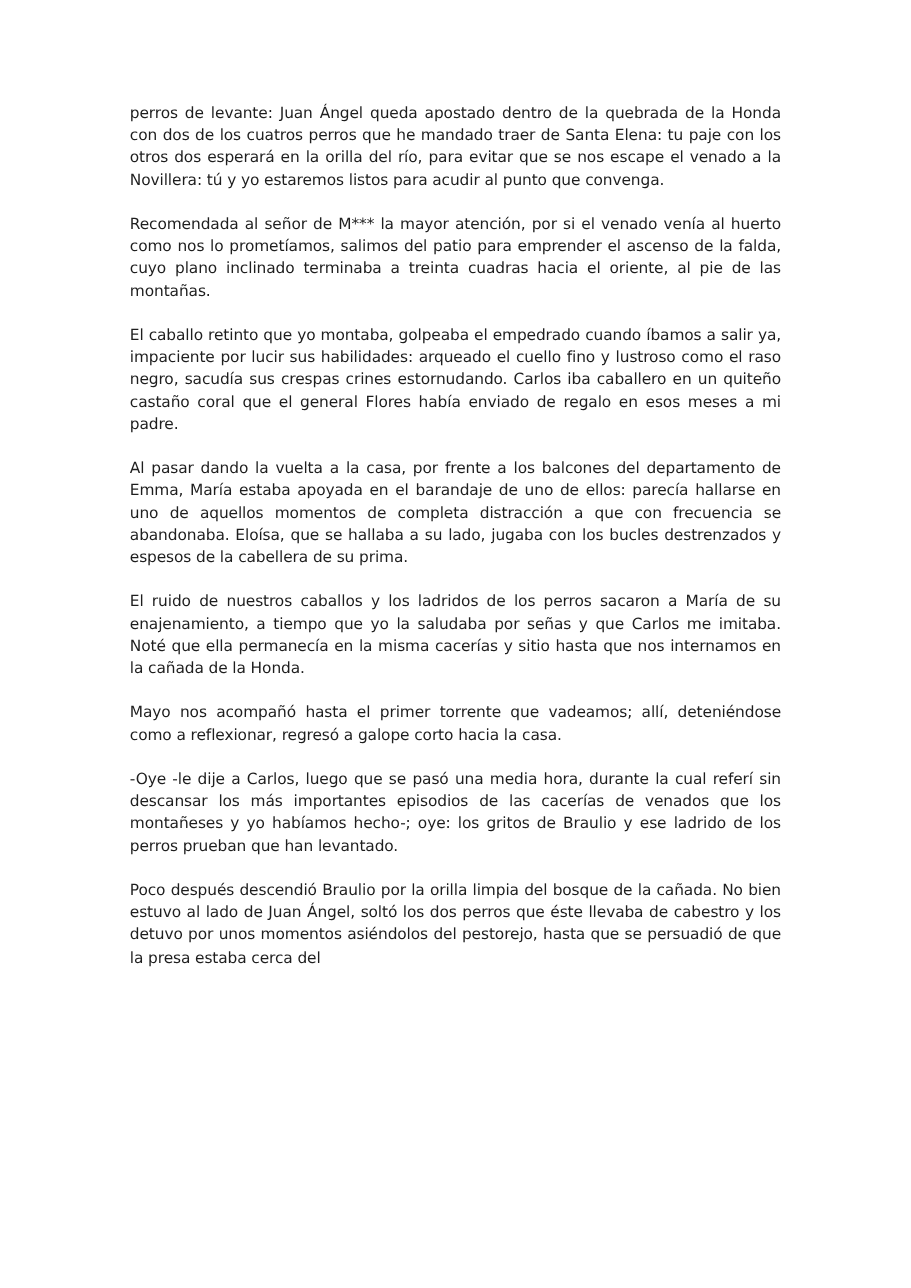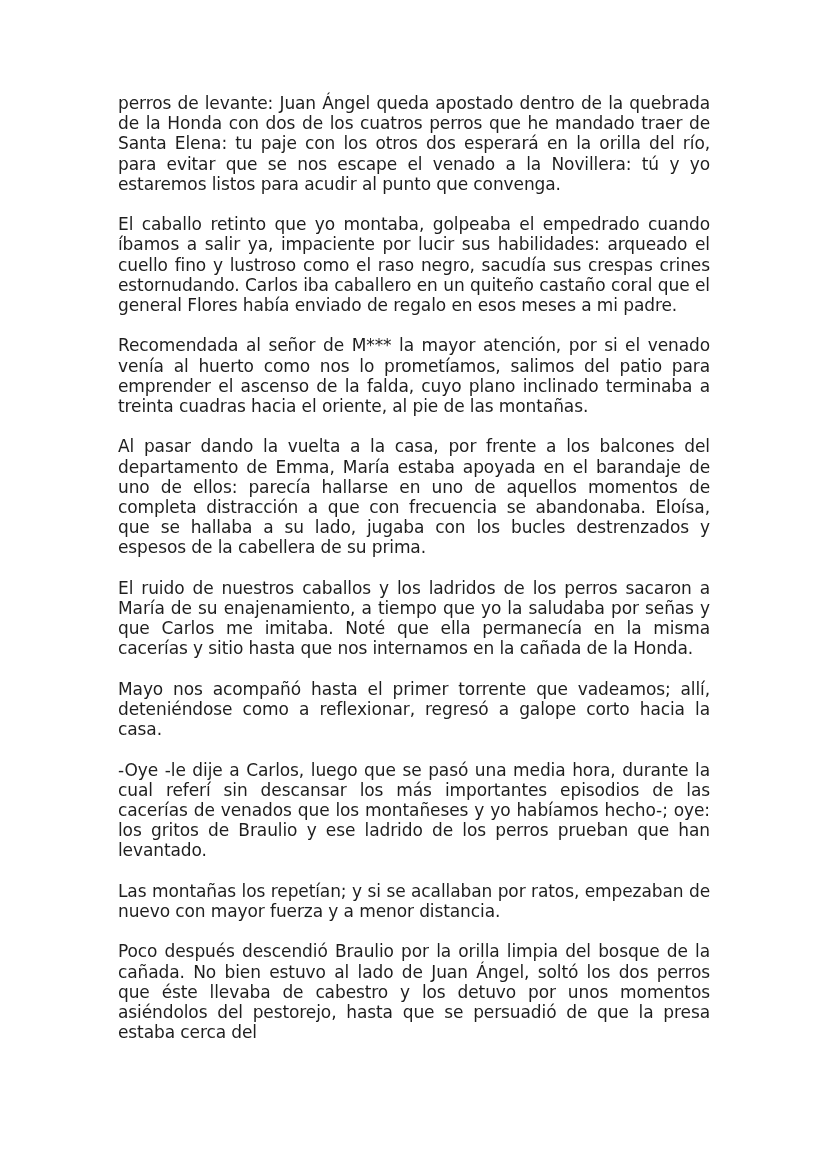--- a/index.html
+++ b/index.html
@@ -13,37 +13,36 @@
       position: relative;
       overflow: hidden;
     }
     .page {
       position: absolute;
       left: 118px;
       top: 93px;
       width: 592px;
       color: #1e1e1e;
       font-family: "DejaVu Sans", "Liberation Sans", sans-serif;
-      font-size: 17px;
+      font-size: 14px;
       line-height: 20.2px;
       letter-spacing: -0.1px;
     }
     .para {
       margin: 0 0 20.2px 0;
       text-align: justify;
       text-justify: inter-word;
       hyphens: none;
     }
   </style>
 </head>
 <body>
 
 <div class="page">
   <p class="para">perros de levante: Juan Ángel queda apostado dentro de la quebrada de la Honda con dos de los cuatros perros que he mandado traer de Santa Elena: tu paje con los otros dos esperará en la orilla del río, para evitar que se nos escape el venado a la Novillera: tú y yo estaremos listos para acudir al punto que convenga.</p>
+  <p class="para">Recomendada al señor de M*** la mayor atención, por si el venado venía al huerto como nos lo prometíamos, salimos del patio para emprender el ascenso de la falda, cuyo plano inclinado terminaba a treinta cuadras hacia el oriente, al pie de las montañas.</p>
   <p class="para">El caballo retinto que yo montaba, golpeaba el empedrado cuando íbamos a salir ya, impaciente por lucir sus habilidades: arqueado el cuello fino y lustroso como el raso negro, sacudía sus crespas crines estornudando. Carlos iba caballero en un quiteño castaño coral que el general Flores había enviado de regalo en esos meses a mi padre.</p>
-  <p class="para">Recomendada al señor de M*** la mayor atención, por si el venado venía al huerto como nos lo prometíamos, salimos del patio para emprender el ascenso de la falda, cuyo plano inclinado terminaba a treinta cuadras hacia el oriente, al pie de las montañas.</p>
   <p class="para">Al pasar dando la vuelta a la casa, por frente a los balcones del departamento de Emma, María estaba apoyada en el barandaje de uno de ellos: parecía hallarse en uno de aquellos momentos de completa distracción a que con frecuencia se abandonaba. Eloísa, que se hallaba a su lado, jugaba con los bucles destrenzados y espesos de la cabellera de su prima.</p>
   <p class="para">El ruido de nuestros caballos y los ladridos de los perros sacaron a María de su enajenamiento, a tiempo que yo la saludaba por señas y que Carlos me imitaba. Noté que ella permanecía en la misma cacerías y sitio hasta que nos internamos en la cañada de la Honda.</p>
   <p class="para">Mayo nos acompañó hasta el primer torrente que vadeamos; allí, deteniéndose como a reflexionar, regresó a galope corto hacia la casa.</p>
   <p class="para">-Oye -le dije a Carlos, luego que se pasó una media hora, durante la cual referí sin descansar los más importantes episodios de las cacerías de venados que los montañeses y yo habíamos hecho-; oye: los gritos de Braulio y ese ladrido de los perros prueban que han levantado.</p>
-  <p class="para">Las montañas los repetían; y si se acallaban por ratos, empezaban de nuevo con mayor fuerza y a menor distancia.</p>
   <p class="para">Poco después descendió Braulio por la orilla limpia del bosque de la cañada. No bien estuvo al lado de Juan Ángel, soltó los dos perros que éste llevaba de cabestro y los detuvo por unos momentos asiéndolos del pestorejo, hasta que se persuadió de que la presa estaba cerca del</p>
 </div>
 
 </body></html>

